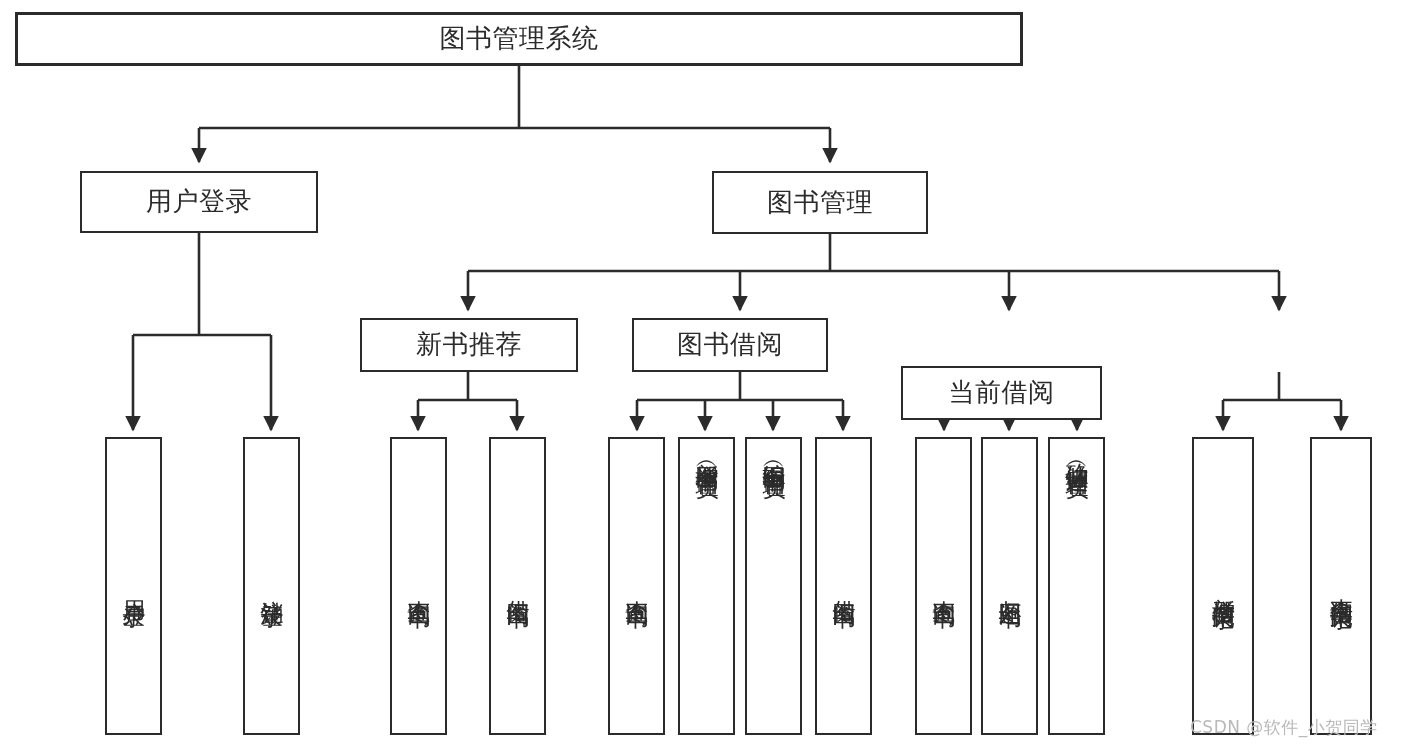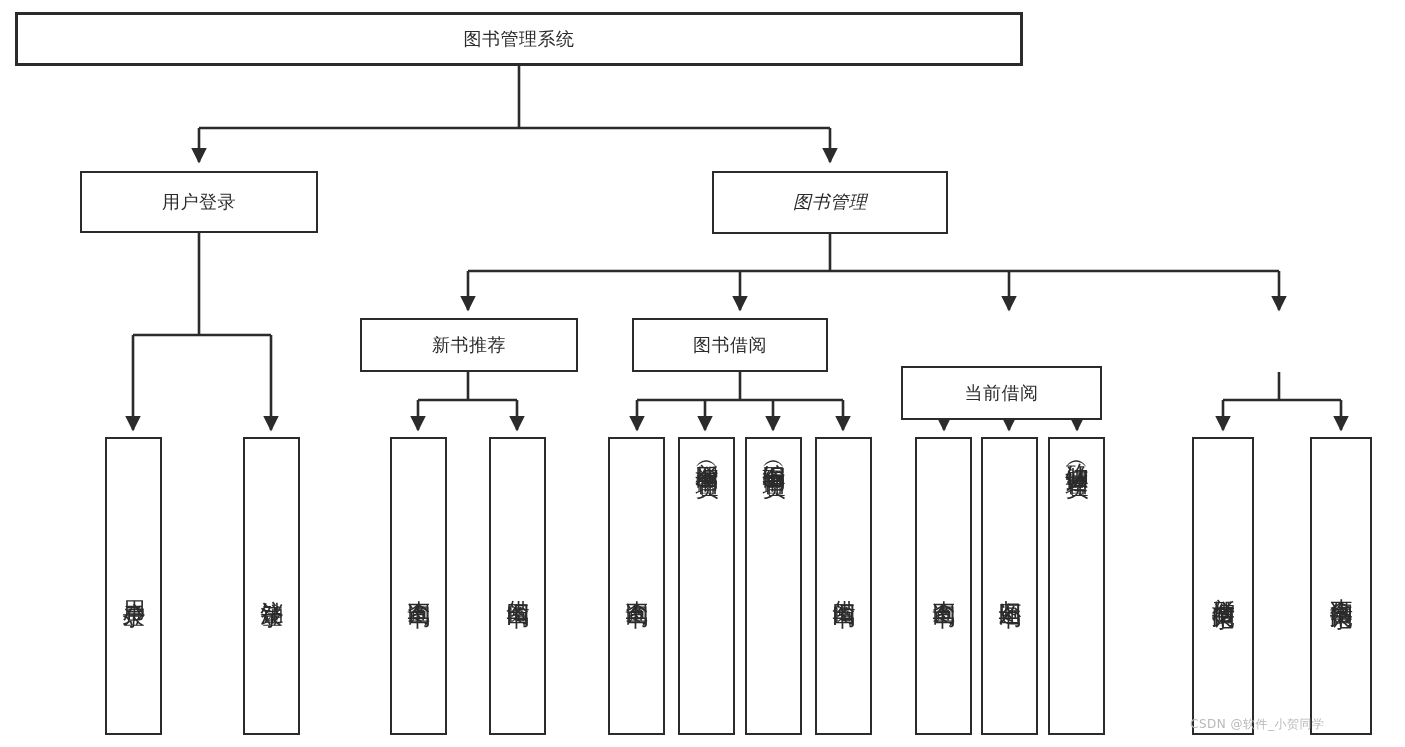--- a/index.html
+++ b/index.html
@@ -30,21 +30,21 @@
     box-sizing: border-box;
     background: #ffffff;
     border: 2.5px solid #2b2b2b;
     display: flex;
     align-items: center;
     justify-content: center;
   }
   .node.root    { border-width: 3px; }
   .node-label {
     color: #2b2b2b;
-    font-size: 18px;
+    font-size: 26px;
     line-height: 1.05;
     letter-spacing: 0.5px;
     white-space: nowrap;
   }
   
   .node.vert {
     align-items: flex-start;
     justify-content: center;
     padding-top: 6px;
   }
@@ -57,21 +57,21 @@
     white-space: nowrap;
     text-align: left;
   }
   .node.vert.centered {
     align-items: center;
     padding-top: 0;
   }
   .watermark {
     position: absolute;
     color: #b9b9b9;
-    font-size: 12px;
+    font-size: 17px;
     white-space: nowrap;
     letter-spacing: 0.5px;
     font-family: "DejaVu Sans", "Liberation Sans", sans-serif;
   }
 </style>
 </head>
 <body>
 
 <div id="canvas">
 
@@ -126,21 +126,21 @@
   </svg>
 
   <div class="node root" style="left:15px; top:12px; width:1008px; height:54px;">
     <span class="node-label">图书管理系统</span>
   </div>
 
   <div class="node" style="left:80px; top:171px; width:238px; height:62px;">
     <span class="node-label">用户登录</span>
   </div>
 
-  <div class="node" style="left:712px; top:171px; width:236px; height:63px;font-style:italic;">
+  <div class="node" style="left:712px; top:171px; width:216px; height:63px;">
     <span class="node-label">图书管理</span>
   </div>
 
   <div class="node" style="left:360px; top:318px; width:218px; height:54px;">
     <span class="node-label">新书推荐</span>
   </div>
 
   <div class="node" style="left:632px; top:318px; width:196px; height:54px;">
     <span class="node-label">图书借阅</span>
   </div>

